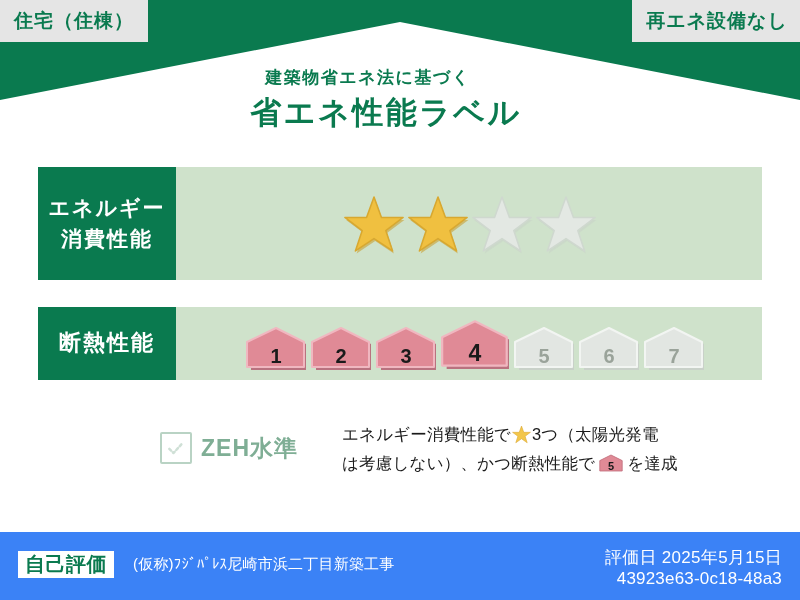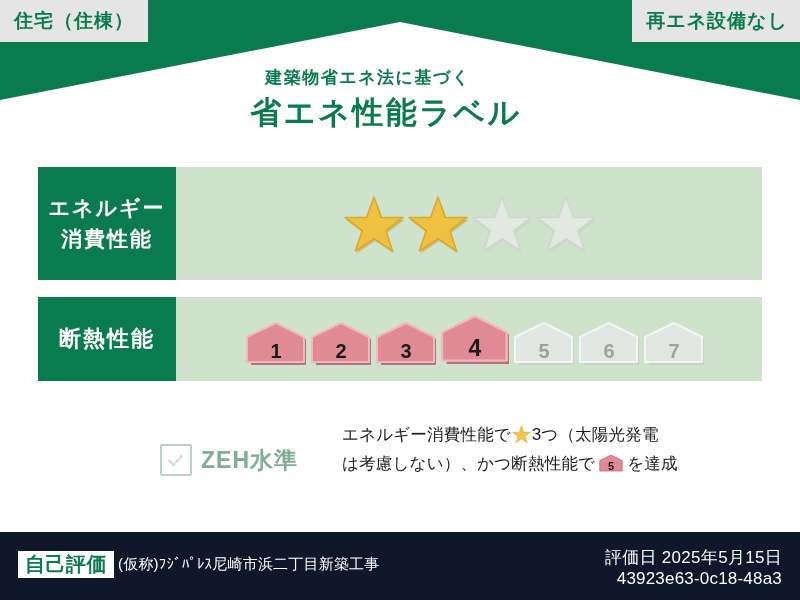--- a/index.html
+++ b/index.html
@@ -39,21 +39,21 @@
   }
   #title-sub{font-size:17px;font-weight:bold;letter-spacing:1.5px;line-height:1.2;}
   #title-main{font-size:31px;font-weight:bold;letter-spacing:2.5px;margin-top:6px;line-height:1.2;padding-left:36px;}
 
   
   .metric-row{
     position:absolute;left:38px;width:724px;display:flex;align-items:stretch;
     background:#cfe2cb;
   }
   #row-energy{top:167px;height:113px;}
-  #row-insul{top:297px;height:84px;}
+  #row-insul{top:307px;height:73px;}
 
   .metric-label{
     background:#0a7a4f;color:#ffffff;font-weight:bold;
     display:flex;flex-direction:column;align-items:center;justify-content:center;
     text-align:center;letter-spacing:2px;flex:0 0 autol;
   }
   #row-energy .metric-label{width:138px;font-size:21px;line-height:1.45;}
   #row-insul .metric-label{width:138px;font-size:22px;line-height:1.3;}
   .metric-label span{display:block;white-space:nowrap;}
 
@@ -70,21 +70,21 @@
   .grade svg{display:block;width:100%;height:100%;}
   .grade-num{
     position:absolute;left:0;right:0;bottom:4px;text-align:center;
     font-size:20px;font-weight:bold;color:#1a1a1a;line-height:1;
   }
   .grade.big .grade-num{font-size:23px;bottom:5px;}
   .grade.off .grade-num{color:#9aa39a;}
 
   
   #zeh-area{position:absolute;left:38px;top:420px;width:724px;display:flex;align-items:flex-start;}
-  #zeh-badge{display:flex;align-items:center;gap:9px;margin-left:122px;margin-top:24px;}
+  #zeh-badge{display:flex;align-items:center;gap:9px;margin-left:122px;margin-top:12px;}
   #zeh-box{
     width:28px;height:28px;border:2px solid #b9d3c4;border-radius:2px;
     display:flex;align-items:center;justify-content:center;
   }
   #zeh-text{font-size:23px;font-weight:bold;color:#7fae95;letter-spacing:1px;white-space:nowrap;}
   #desc{
     margin-left:44px;font-size:16.5px;color:#1a1a1a;line-height:1.75;
     letter-spacing:0.2px;
   }
   .desc-line{display:flex;align-items:center;white-space:nowrap;}
@@ -92,28 +92,28 @@
   .inline-grade{position:relative;display:inline-block;width:24px;height:18px;margin:0 4px;vertical-align:-3px;}
   .inline-grade svg{display:block;width:100%;height:100%;}
   .inline-grade .n{
     position:absolute;left:0;right:0;bottom:0px;text-align:center;
     font-size:11px;font-weight:bold;color:#1a1a1a;line-height:1;
   }
 
   
   #footer{
     position:absolute;left:0;top:532px;width:800px;height:68px;
-    background:#0f172a;color:#ffffff;
+    background:#3b82f6;color:#ffffff;
   }
   #footer-left{position:absolute;left:18px;top:19px;display:flex;align-items:center;}
   #self-eval{
     background:#ffffff;color:#0a7a4f;font-weight:bold;font-size:20px;
     padding:3px 7px 4px 7px;line-height:1;letter-spacing:0.5px;white-space:nowrap;
   }
-  #project-name{font-size:15px;margin-left:4px;white-space:nowrap;letter-spacing:0.2px;}
+  #project-name{font-size:15px;margin-left:19px;white-space:nowrap;letter-spacing:0.2px;}
   #footer-right{position:absolute;right:18px;top:14px;text-align:right;}
   #eval-date{font-size:17px;letter-spacing:0.3px;white-space:nowrap;}
   #eval-id{font-size:17px;letter-spacing:0.2px;white-space:nowrap;}
 </style>
 </head>
 <body>
 
 <div id="label-root">
 
   <div class="corner-tag" id="tag-left">住宅（住棟）</div>

